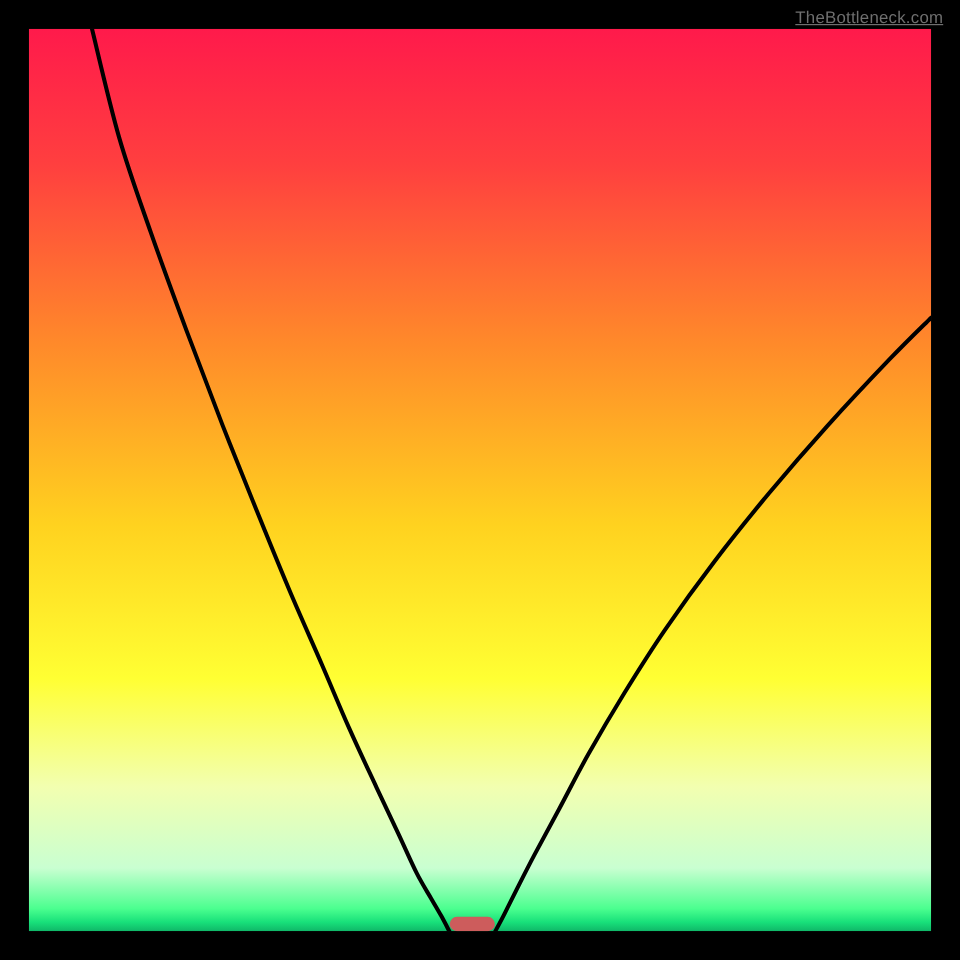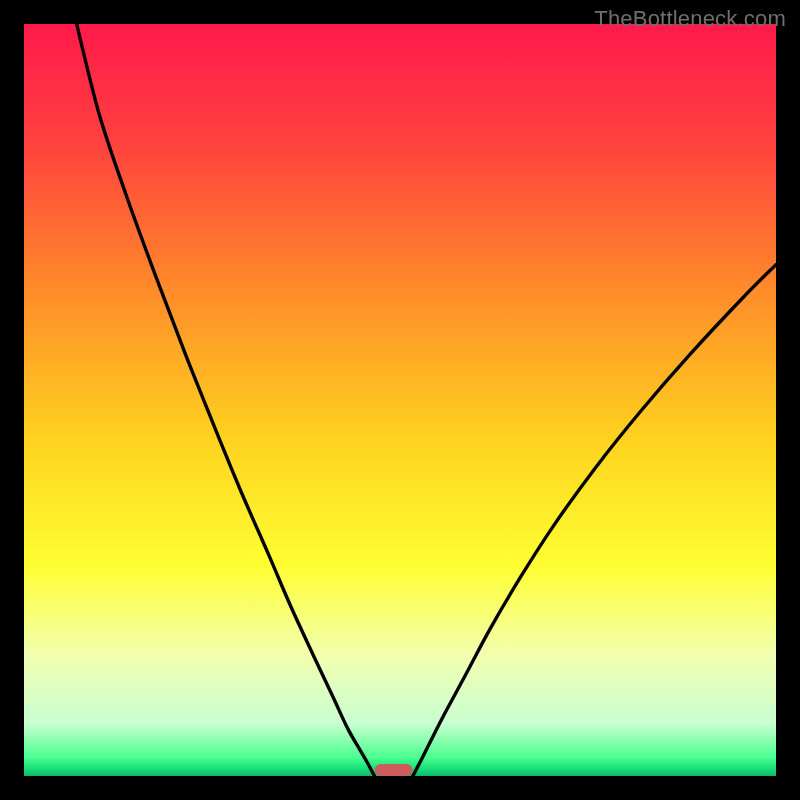--- a/index.html
+++ b/index.html
@@ -15,25 +15,26 @@
     position: relative;
     width: 800px;
     height: 800px;
     background: #000;
   }
   .watermark {
     position: absolute;
     top: 6px;
     right: 14px;
     color: #6f6f6f;
-    font-size: 22px;
+    font-size: 14px;
     font-weight: 400;
     letter-spacing: 0.2px;
     z-index: 10;
     user-select: none;
+    text-decoration: underline;
   }
   svg.plot {
     position: absolute;
     left: 24px;
     top: 24px;
     width: 752px;
     height: 752px;
     display: block;
   }
 </style>

